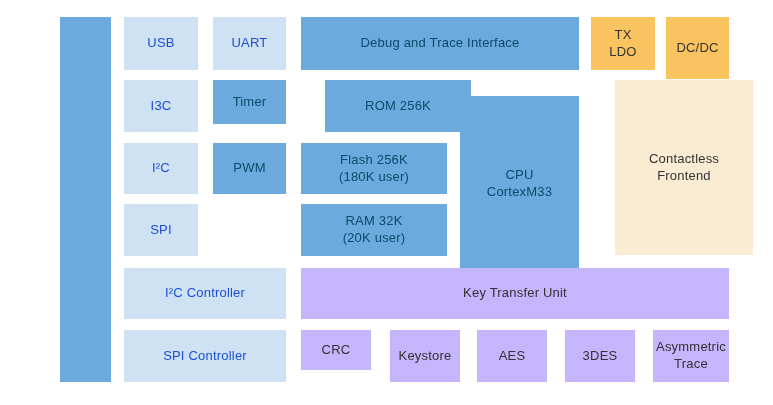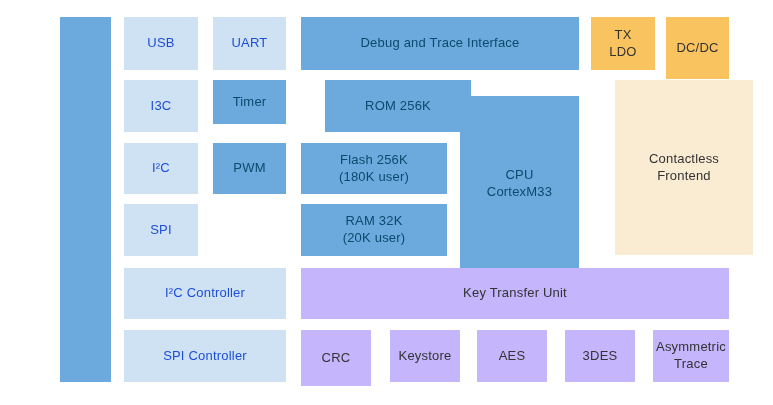--- a/index.html
+++ b/index.html
@@ -62,20 +62,20 @@
 (180K user)</div>
 
   <div class="block c-lblue" style="left:124px; top:204px; width:74px; height:52px;">SPI</div>
   <div class="block c-blue" style="left:301px; top:204px; width:146px; height:52px;">RAM 32K
 (20K user)</div>
 
   <div class="block c-lblue" style="left:124px; top:268px; width:162px; height:51px;">I²C Controller</div>
   <div class="block c-lorange" style="left:301px; top:268px; width:428px; height:51px;">Key Transfer Unit</div>
 
   <div class="block c-lblue" style="left:124px; top:330px; width:162px; height:52px;">SPI Controller</div>
-  <div class="block c-lorange" style="left:301px; top:330px; width:70px; height:56px;">CRC</div>
+  <div class="block c-lorange" style="left:301px; top:330px; width:70px; height:40px;">CRC</div>
   <div class="block c-lorange" style="left:390px; top:330px; width:70px; height:52px;">Keystore</div>
   <div class="block c-lorange" style="left:477px; top:330px; width:70px; height:52px;">AES</div>
   <div class="block c-lorange" style="left:565px; top:330px; width:70px; height:52px;">3DES</div>
   <div class="block c-lorange" style="left:653px; top:330px; width:76px; height:52px;">Asymmetric
 Trace</div>
 
 </div>
 
 </body></html>

